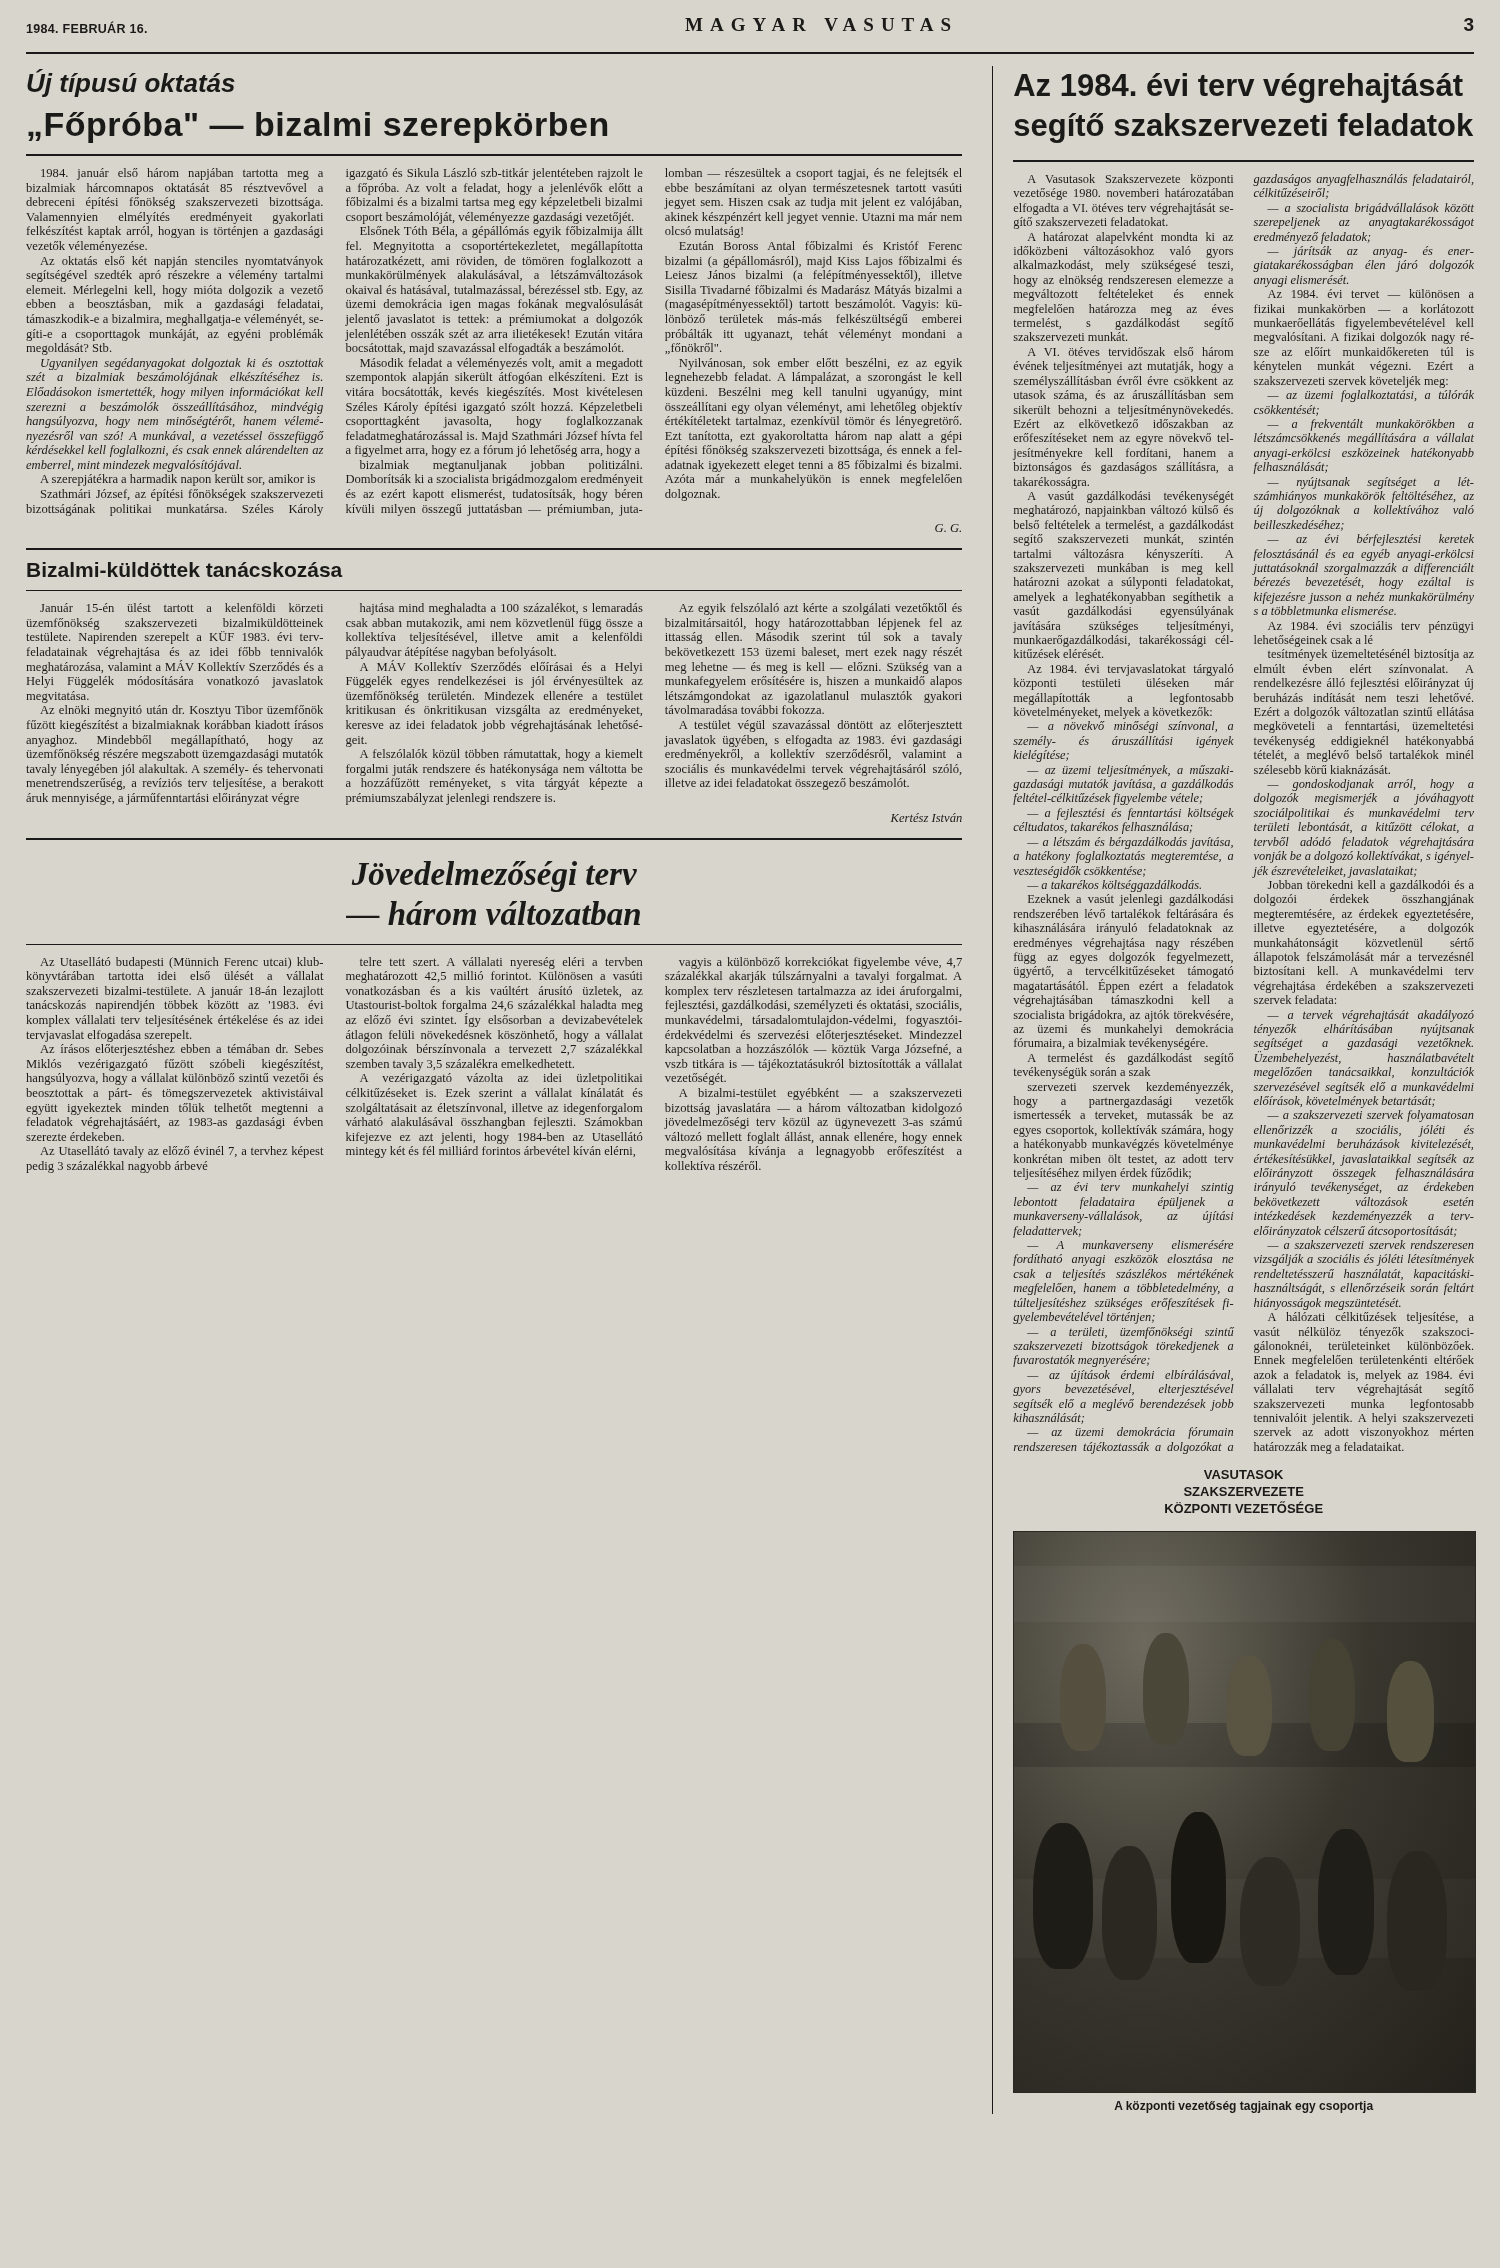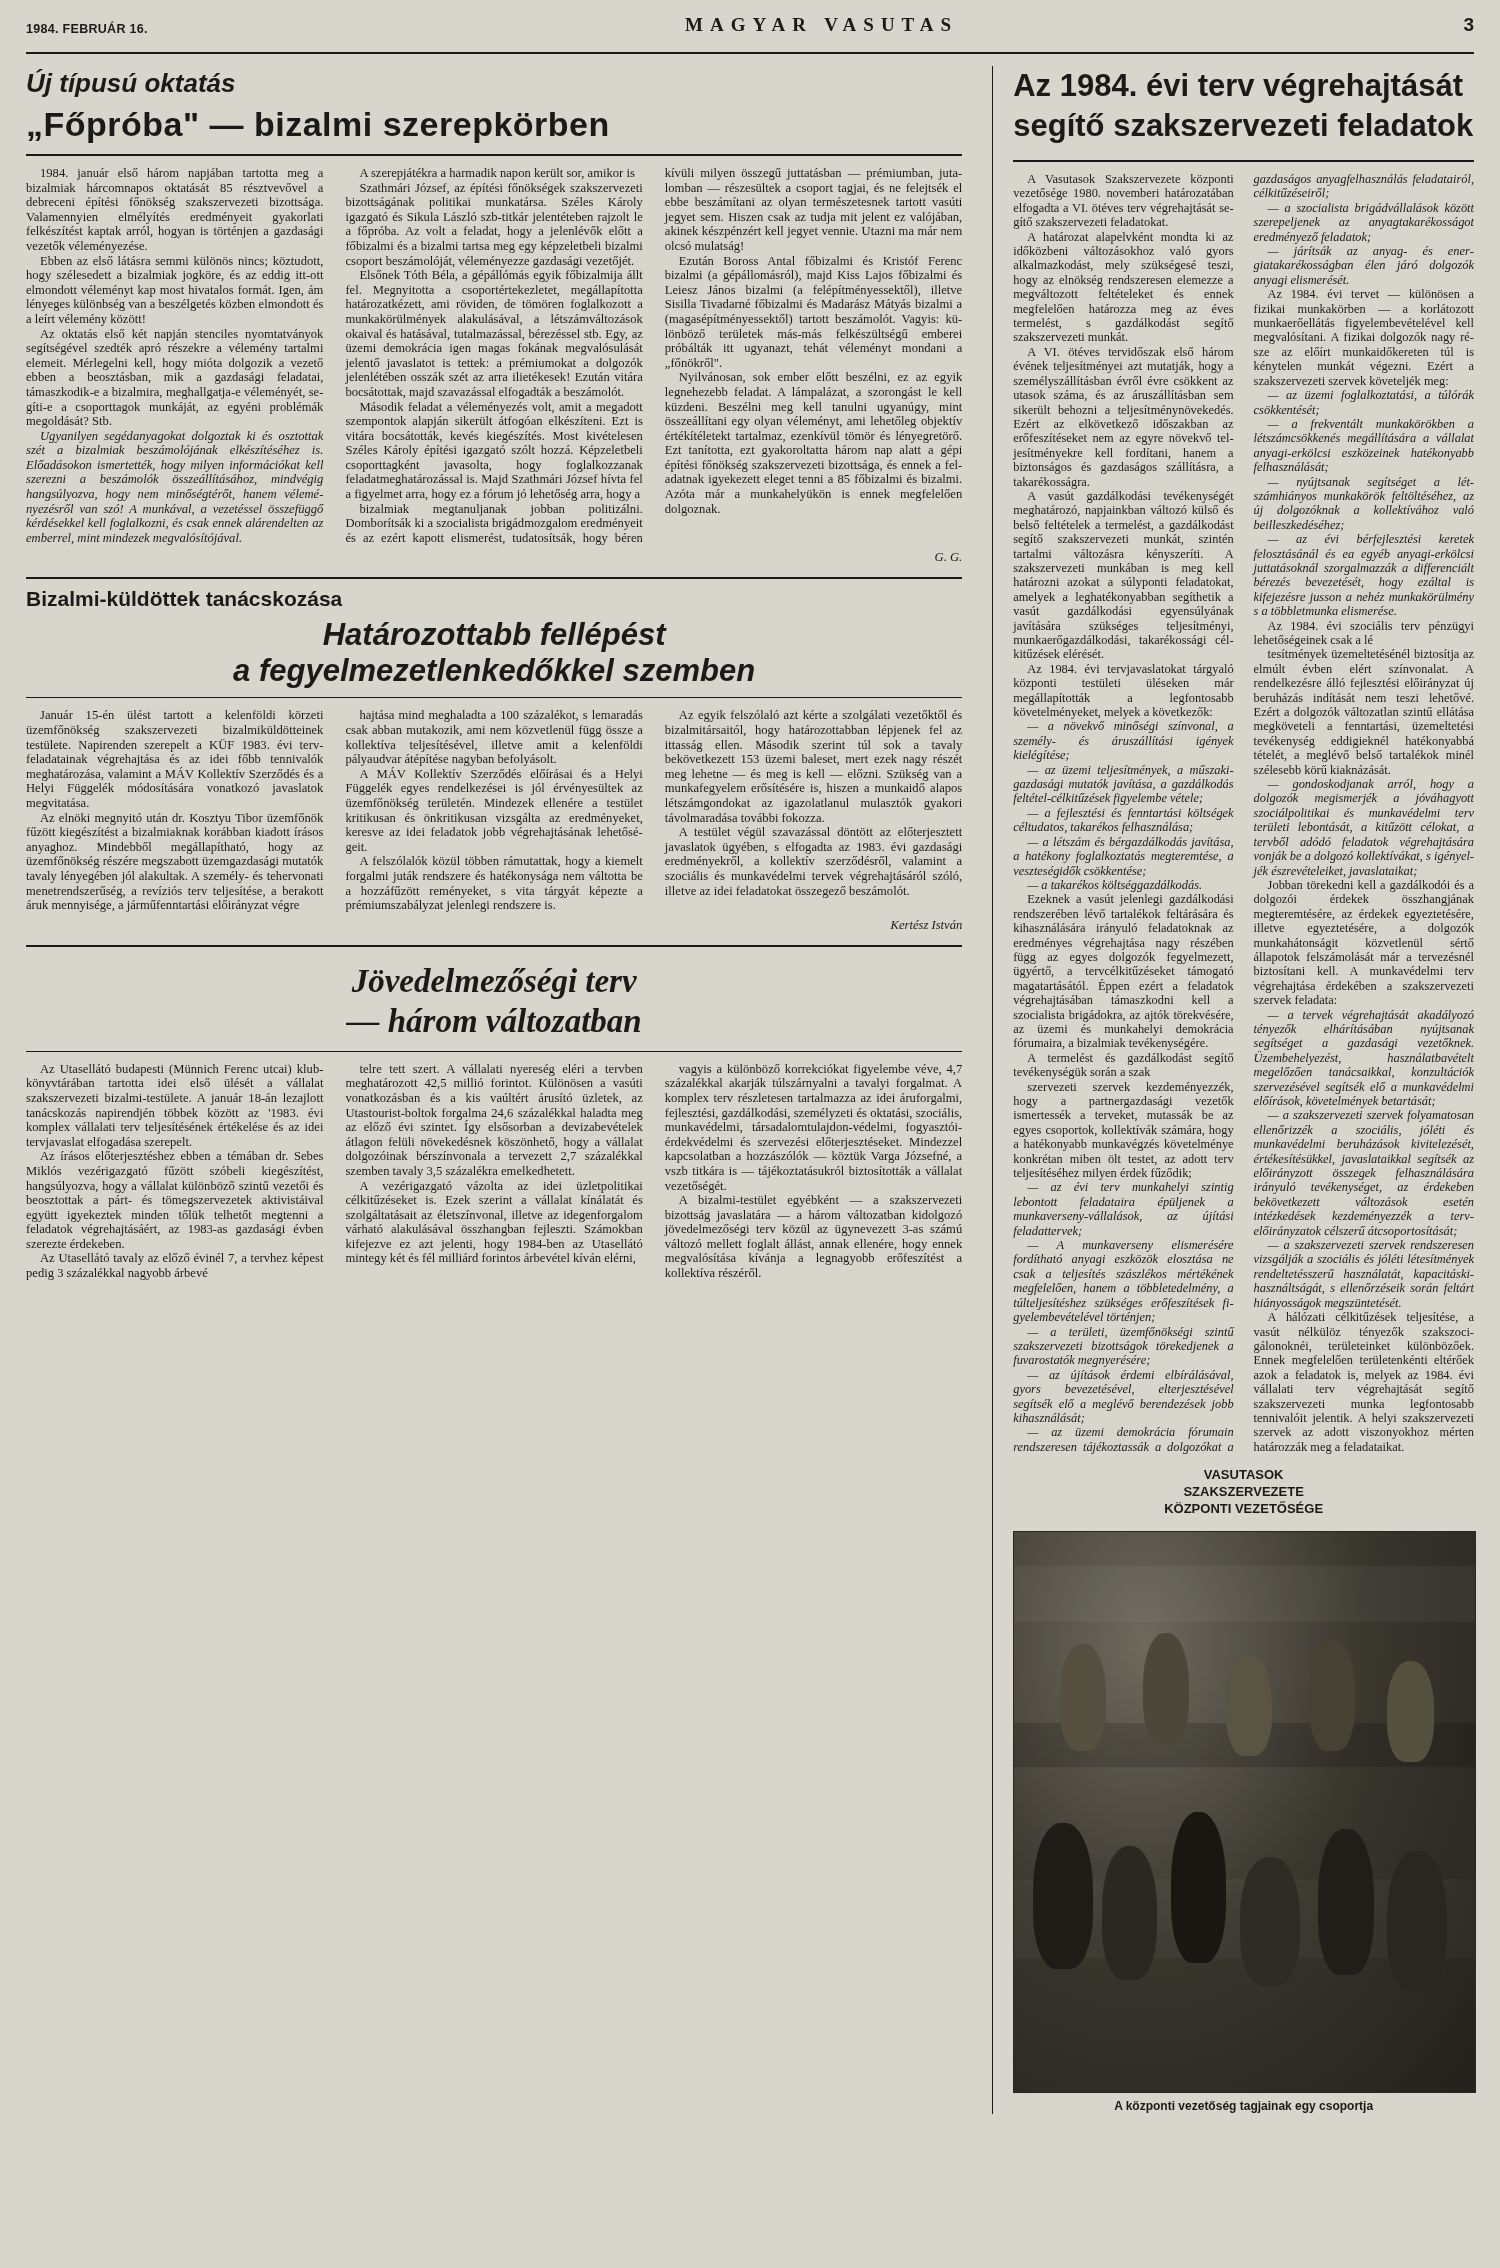--- a/index.html
+++ b/index.html
@@ -148,40 +148,35 @@
   <div class="body-wrap">
 
     <div class="left-zone">
 
       <div>
         <div class="kicker">Új típusú oktatás</div>
         <div class="headline-main">„Főpróba" — bizalmi szerepkörben</div>
 
         <div class="cols3">
           <p class="t first">1984. január első három napjában tartotta meg a bizalmiak hárcomnapos oktatását 85 részt­vevővel a debreceni építési fő­nökség szakszervezeti bizottsá­ga. Valamennyien elmélyítés eredményeit gyakorlati felkészítést kaptak arról, hogyan is történjen a gaz­dasági vezetők véleményezése.</p>
-          <p class="t">Ebben az első látásra semmi különös nincs; köztudott, hogy szélesedett a bizalmiak jogköre, és az eddig itt-ott elmondott vé­leményt kap most hivatalos for­mát. Igen, ám lényeges különb­ség van a beszélgetés közben elmondott és a leírt vélemény között!</p>
           <p class="t">Az oktatás első két napján stenciles nyomtatványok segít­ségével szedték apró részekre a vélemény tartalmi elemeit. Mérlegelni kell, hogy mióta dol­gozik a vezető ebben a beosz­tásban, mik a gazdasági felada­tai, támaszkodik-e a bizalmira, meghallgatja-e véleményét, se­gíti-e a csoporttagok munkáját, az egyéni problémák megoldá­sát? Stb.</p>
           <p class="t it">Ugyanilyen segédanyagokat dolgoztak ki és osztottak szét a bizalmiak beszámolójának elké­szítéséhez is. Előadásokon is­mertették, hogy milyen infor­mációkat kell szerezni a beszá­molók összeállításához, mind­végig hangsúlyozva, hogy nem minőségtérőt, hanem vélemé­nyezésről van szó! A munkával, a vezetéssel összefüggő kérdésekkel kell foglalkozni, és csak ennek alárendelten az em­berrel, mint mindezek megvaló­sítójával.</p>
           <p class="t">A szerepjátékra a harmadik napon került sor, amikor is</p>
           <p class="t">Szathmári József, az építési fő­nökségek szakszervezeti bizott­ságának politikai munkatársa. Széles Károly igazgató és Siku­la László szb-titkár jelentéte­ben rajzolt le a főpróba. Az volt a feladat, hogy a jelenlévők elő­tt a főbizalmi és a bizalmi tartsa meg egy képzeletbeli bi­zalmi csoport beszámolóját, vé­leményezze gazdasági vezető­jét.</p>
           <p class="t">Elsőnek Tóth Béla, a gépálló­más egyik főbizalmija állt fel. Megnyitotta a csoportértekezle­tet, megállapította határozatké­zett, ami röviden, de tömören foglalkozott a munkakörülmé­nyek alakulásával, a létszám­változások okaival és hatásával, tutalmazással, bérezéssel stb. Egy, az üzemi demokrácia igen magas fokának megvalósulását jelentő javaslatot is tettek: a prémiumokat a dolgozók jelen­létében osszák szét az arra ilie­tékesek! Ezután vitára bocsátot­tak, majd szavazással elfogad­ták a beszámolót.</p>
           <p class="t">Második feladat a vélemé­nyezés volt, amit a megadott szempontok alapján sikerült át­fogóan elkészíteni. Ezt is vitára bocsátották, kevés kiegészí­tés. Most kivételesen Széles Károly építési igazgató szólt hozzá. Képzeletbeli csoporttag­ként javasolta, hogy foglalkoz­zanak feladatmeghatározással is. Majd Szathmári József hívta fel a figyelmet arra, hogy ez a fórum jó lehetőség arra, hogy a</p>
           <p class="t">bizalmiak megtanuljanak job­ban politizálni. Domborítsák ki a szocialista brigádmozgalom eredményeit és az ezért kapott elismerést, tudatosítsák, hogy béren kívüli milyen összegű jut­tatásban — prémiumban, juta­lomban — részesültek a csoport tagjai, és ne felejtsék el ebbe beszámítani az olyan természetes­nek tartott vasúti jegyet sem. Hiszen csak az tudja mit jelent ez valójában, akinek készpénz­ért kell jegyet vennie. Utazni ma már nem olcsó mulatság!</p>
           <p class="t">Ezután Boross Antal főbizal­mi és Kristóf Ferenc bizalmi (a gépállomásról), majd Kiss La­jos főbizalmi és Leiesz János bi­zalmi (a felépítménye­ssektől), il­letve Sisilla Tivadarné főbizal­mi és Madarász Mátyás bizal­mi a (magasépítményessektől) tartott beszámolót. Vagyis: kü­lönböző területek más-más fel­készültségű emberei próbálták itt ugyanazt, tehát véleményt mondani a „főnökről".</p>
           <p class="t">Nyilvánosan, sok ember előtt beszélni, ez az egyik legnehe­zebb feladat. A lámpalázat, a szorongást le kell küzdeni. Be­szélni meg kell tanulni ugyan­úgy, mint összeállítani egy olyan véleményt, ami lehetőleg objektív értékítéletekt tartal­maz, ezenkívül tömör és lé­nyegretörő. Ezt tanította, ezt gyakoroltatta három nap alatt a gépi építési főnökség szakszerve­zeti bizottsága, és ennek a fel­adatnak igyekezett eleget tenni a 85 főbizalmi és bizalmi. Azóta már a munkahelyükön is ennek megfelelően dolgoznak.</p>
         </div>
         <div class="signature">G. G.</div>
       </div>
 
       <div class="rule-top">
         <div class="sec-kicker">Bizalmi-küldöttek tanácskozása</div>
-        <div class="sec-head-italic">
-          <span>Határozottabb fellépést</span>
-          <span class="l2">a fegyelmezetlenkedőkkel szemben</span>
-        </div>
         <div class="thin-rule"></div>
         <div class="cols3">
           <p class="t first">Január 15-én ülést tartott a kelenföldi körzeti üzemfőnök­ség szakszervezeti bizalmikül­dötteinek testülete. Napirenden szerepelt a KÜF 1983. évi terv­feladatainak végrehajtása és az idei főbb tennivalók meghatá­rozása, valamint a MÁV Kol­lektív Szerződés és a Helyi Füg­gelék módosítására vonatkozó javaslatok megvitatása.</p>
           <p class="t">Az elnöki megnyitó után dr. Kosztyu Tibor üzemfőnök fű­zött kiegészítést a bizalmiaknak korábban kiadott írásos anyag­hoz. Mindebből megállapítható, hogy az üzemfőnökség részére megszabott üzemgazdasági mutatók tavaly lényegében jól alakultak. A személy- és teher­vonati menetrendszerűség, a revíziós terv teljesítése, a bera­kott áruk mennyisége, a jármű­fenntartási előirányzat végre­</p>
           <p class="t">hajtása mind meghaladta a 100 százalékot, s lemaradás csak abban mutakozik, ami nem köz­vetlenül függ össze a kollektíva teljesítésével, illetve amit a ke­lenföldi pályaudvar átépítése nagyban befolyásolt.</p>
           <p class="t">A MÁV Kollektív Szerződés előírásai és a Helyi Függelék egyes rendelkezései is jól érvé­nyesültek az üzemfőnökség te­rületén. Mindezek ellenére a testület kritikusan és önkriti­kusan vizsgálta az eredménye­ket, keresve az idei feladatok jobb végrehajtásának lehetősé­geit.</p>
           <p class="t">A felszólalók közül többen rámutattak, hogy a kiemelt for­galmi juták rendszere és haté­konysága nem váltotta be a hozzáfűzött reményeket, s vita tárgyát képezte a prémiumsza­bályzat jelenlegi rendszere is.</p>
           <p class="t">Az egyik felszólaló azt kérte a szolgálati vezetőktől és bizalmi­társaitól, hogy határozottab­ban lépjenek fel az ittasság el­len. Második szerint túl sok a ta­valy bekövetkezett 153 üzemi baleset, mert ezek nagy részét meg lehetne — és meg is kell — előzni. Szükség van a mun­kafegyelem erősítésére is, hi­szen a munkaidő alapos létszám­gondokat az igazolatlanul mu­lasztók gyakori távolmaradása további fokozza.</p>
           <p class="t">A testület végül szavazással döntött az előterjesztett javasla­tok ügyében, s elfogadta az 1983. évi gazdasági eredmé­nyekről, a kollektív szerződés­ről, valamint a szociális és mun­kavédelmi tervek végrehajtásá­ról szóló, illetve az idei feladato­kat összegező beszámolót.</p>
         </div>

